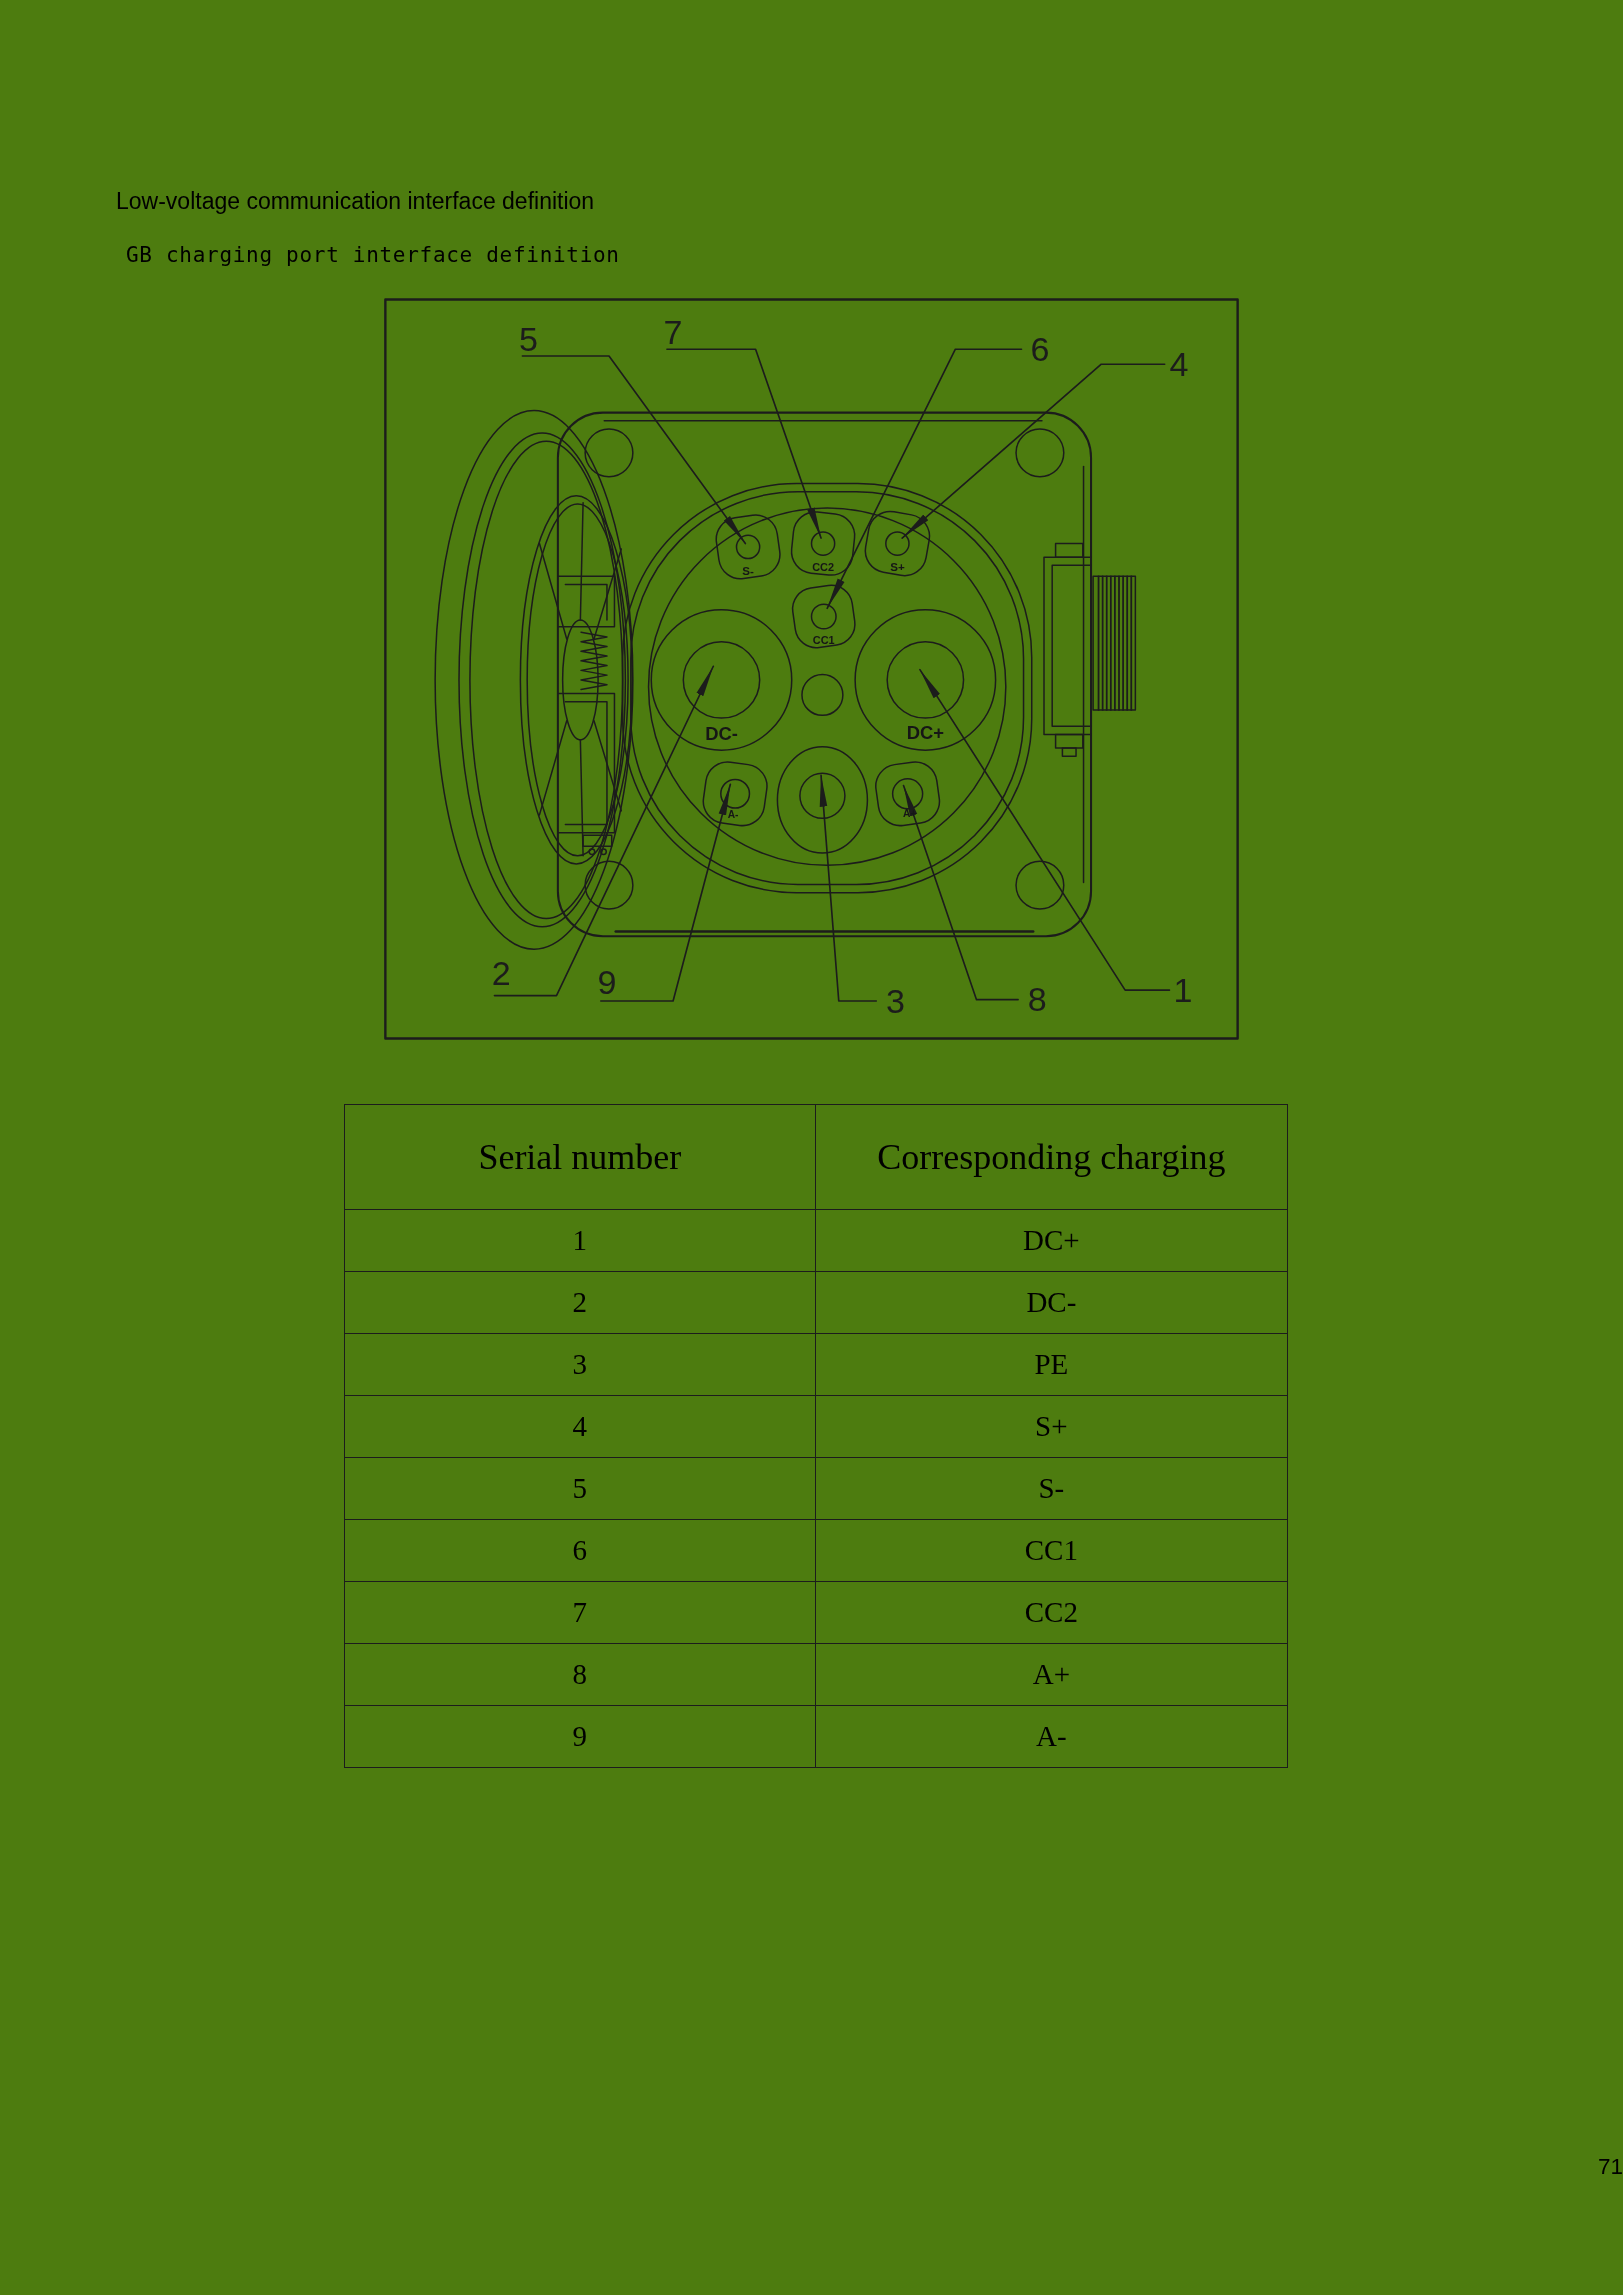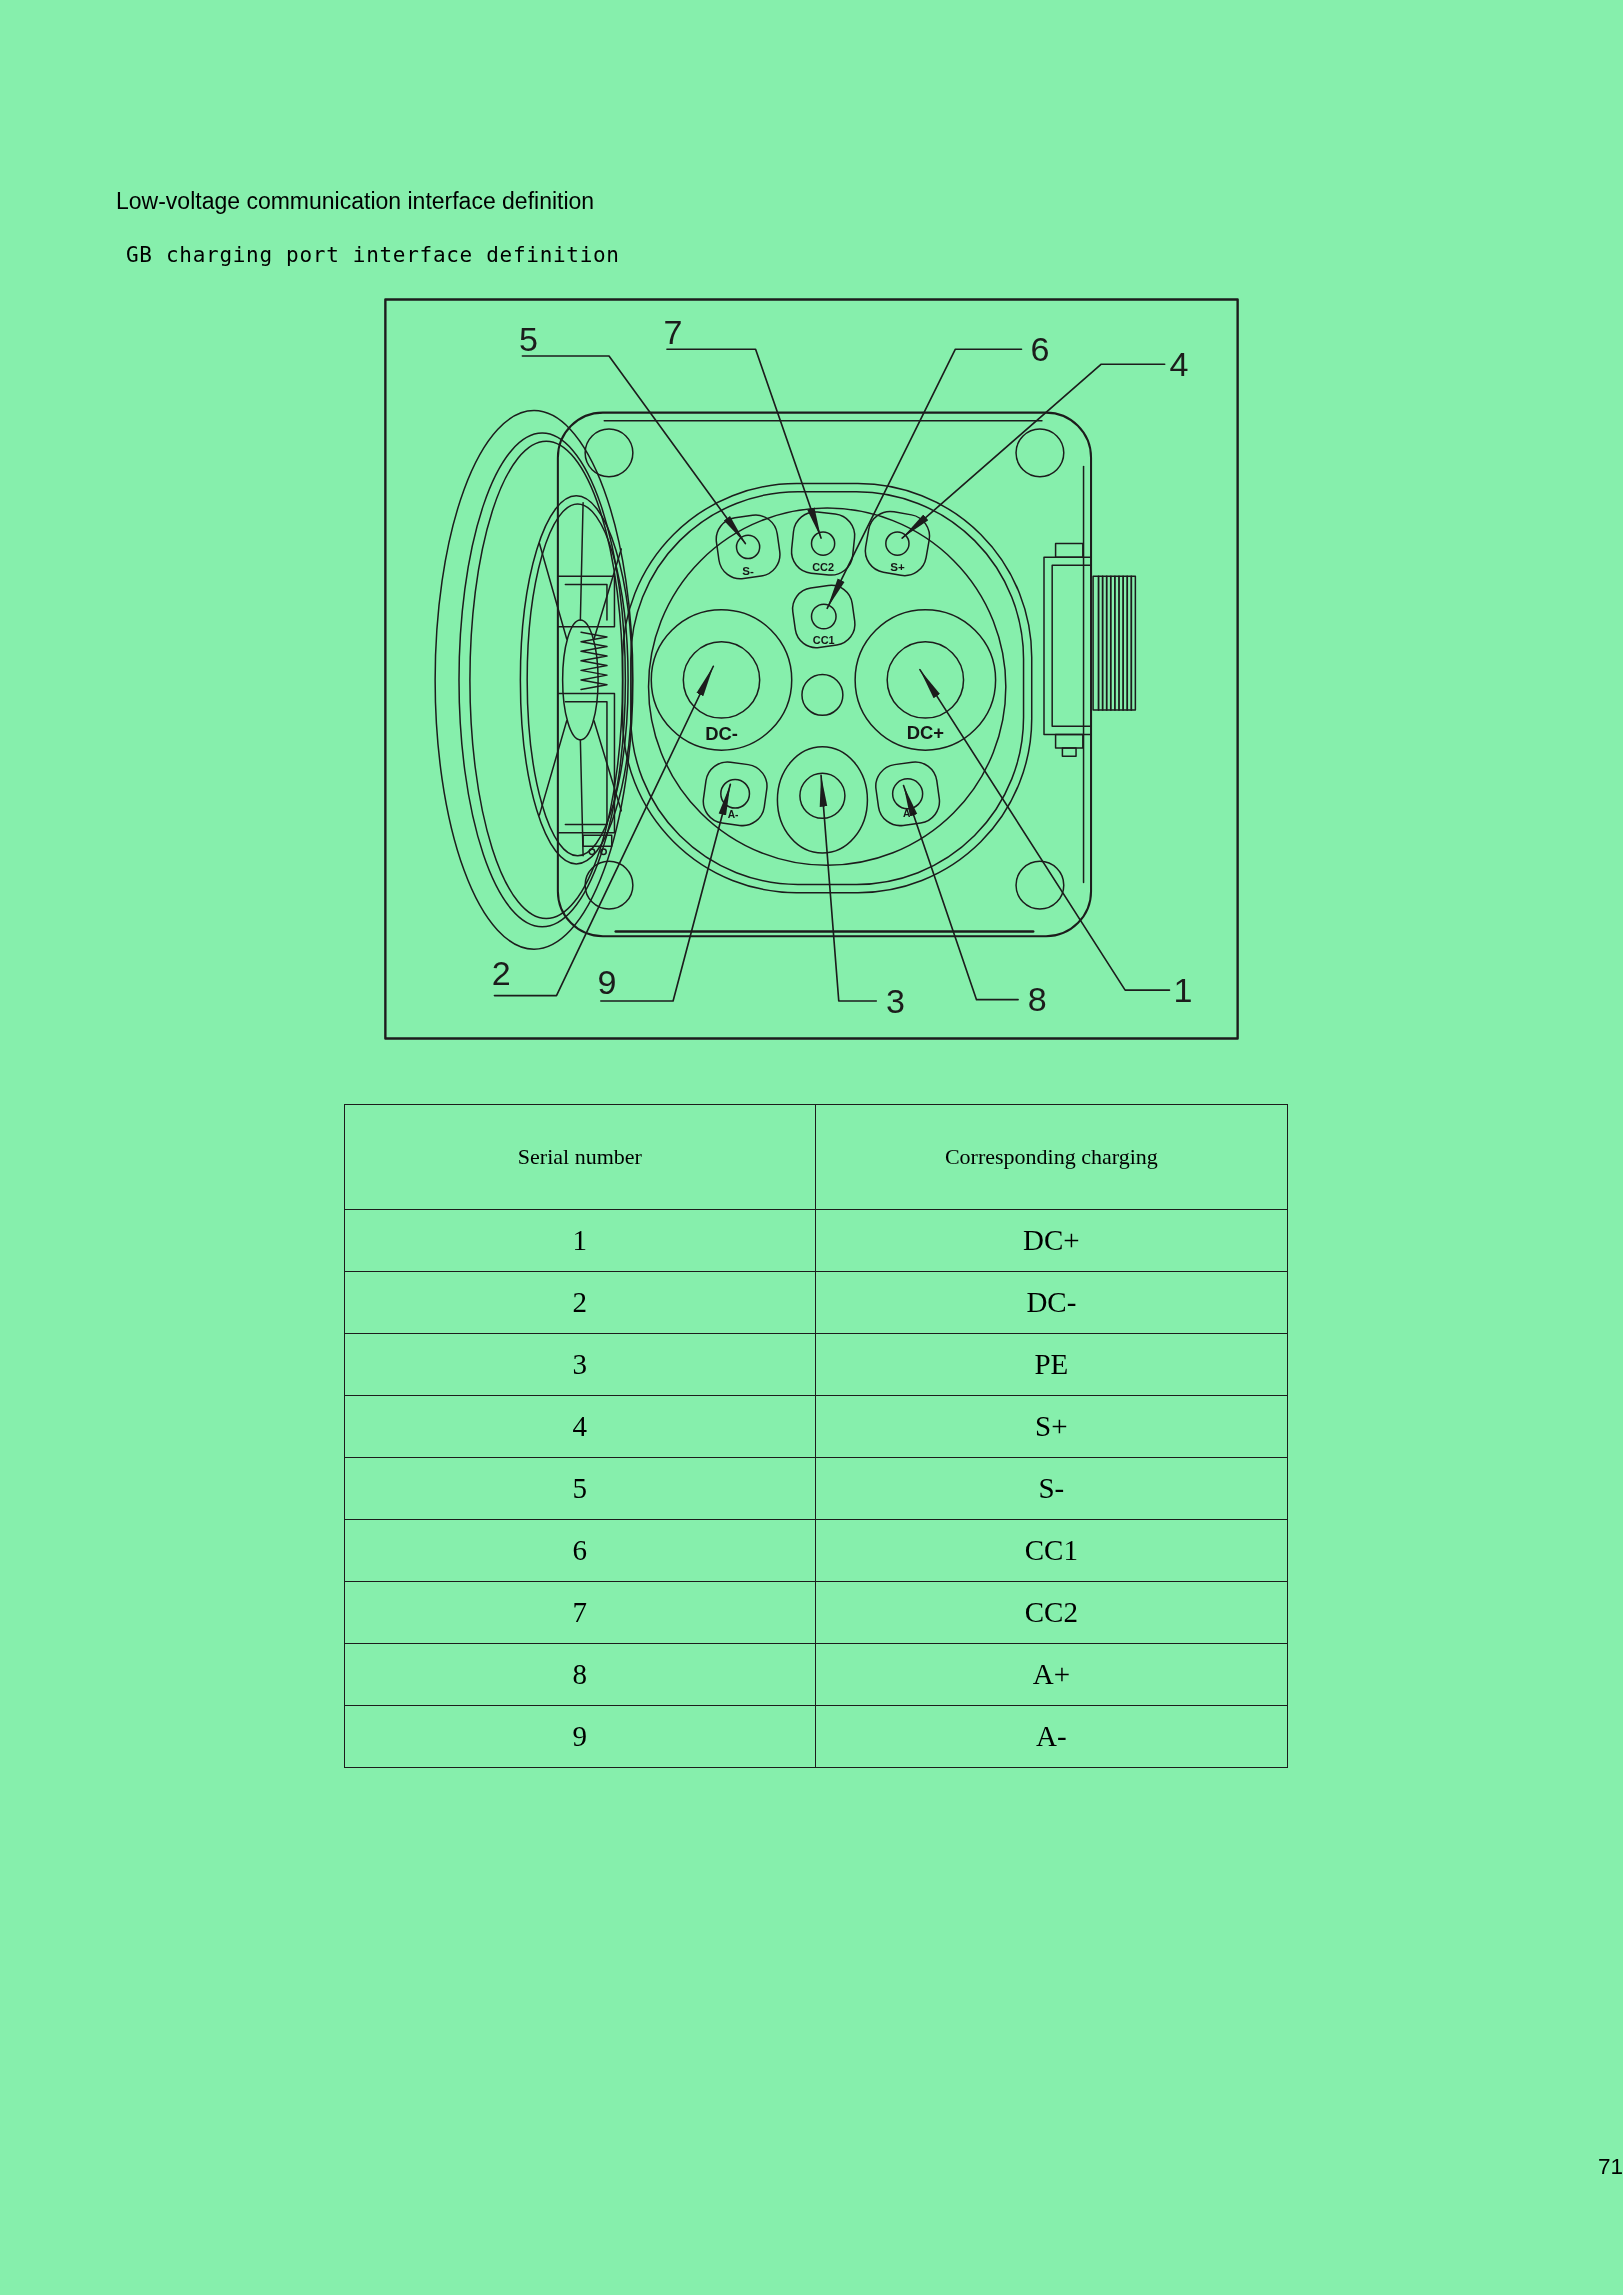--- a/index.html
+++ b/index.html
@@ -1,19 +1,19 @@
 <!DOCTYPE html>
 <html style="font-size:11px"><head>
 <meta charset="utf-8">
 <style>
   html,body{margin:0;padding:0;background:#e8e8e8;}
   .page{
     position:relative;
     width:1623px;height:2295px;
-    background:#86efac;
+    background:#4d7c0f;
     margin:0 auto;
     font-family:"Liberation Sans",sans-serif;
     color:#000;
     overflow:hidden;
     text-decoration:underline;
   }
   .title{
     position:absolute;left:116px;top:188px;
     font-size:23px;font-weight:400;letter-spacing:0px;
     font-family:"Liberation Sans",sans-serif;
@@ -34,21 +34,21 @@
     border-collapse:collapse;
     table-layout:fixed;
     font-family:"Liberation Serif","DejaVu Serif",serif;
   }
   .pin-table th,.pin-table td{
     border:1.4px solid #1c1c1c;
     text-align:center;vertical-align:middle;
     font-weight:400;
   }
   .pin-table th{
-    height:102px;font-size:22px;
+    height:102px;font-size:36px;
   }
   .pin-table td{
     height:59px;font-size:29px;
   }
   .page-number{
     position:absolute;left:0;top:2154px;width:100%;
     text-align:right;font-size:22.5px;
     font-family:"Liberation Sans",sans-serif;
   }
   svg text{font-family:"Liberation Sans",sans-serif;}

